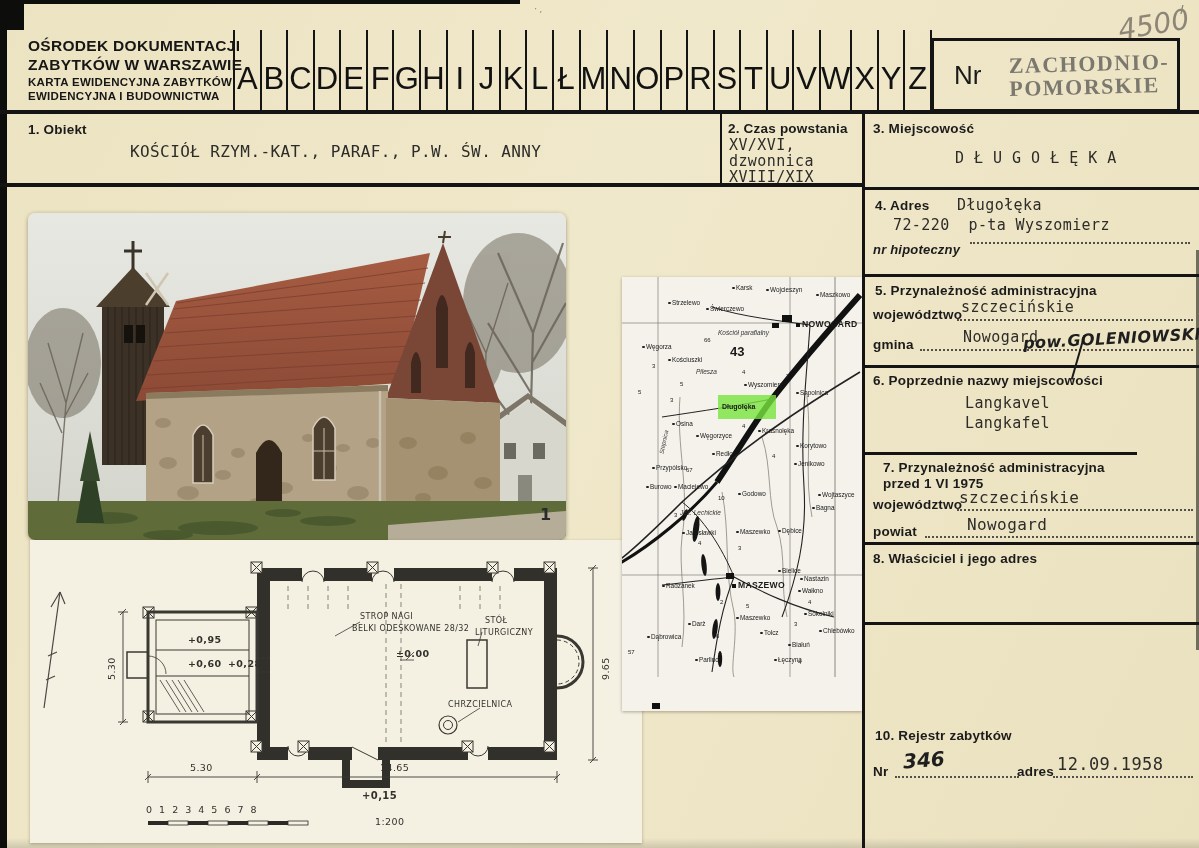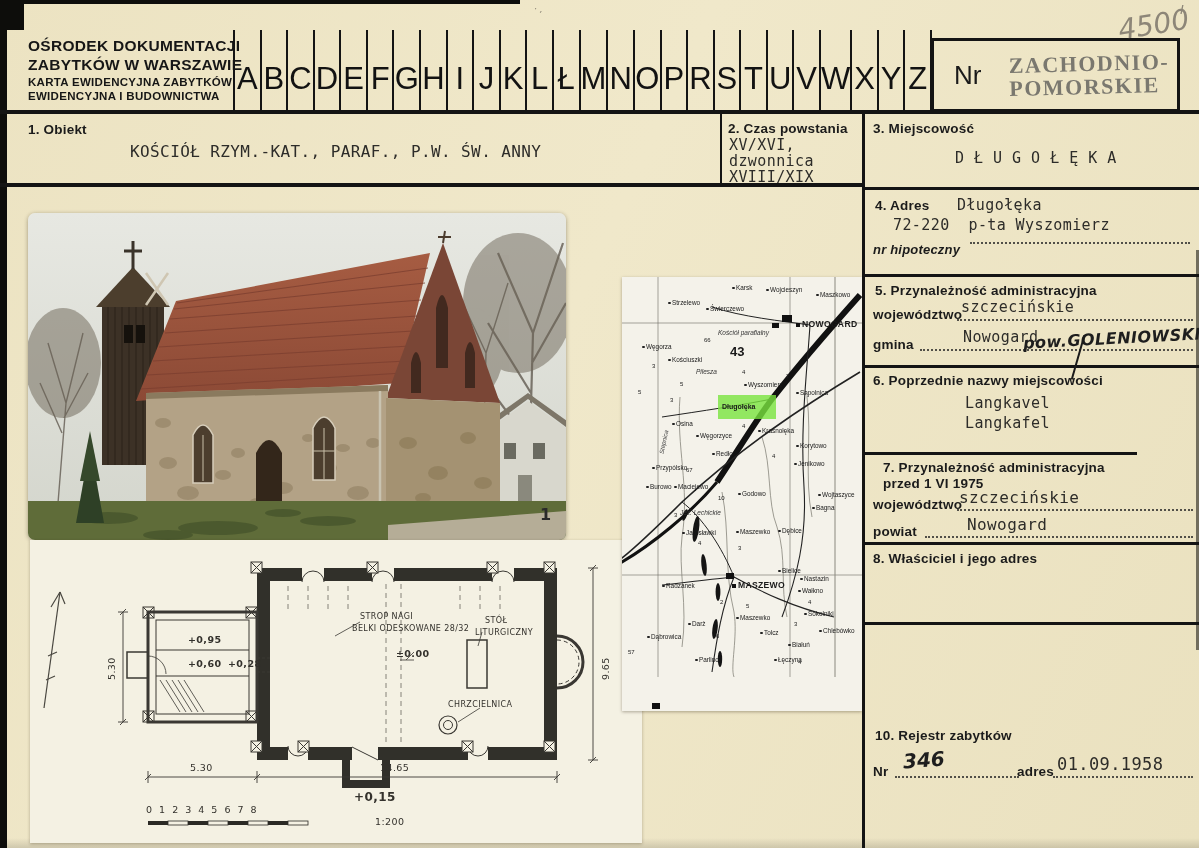--- a/index.html
+++ b/index.html
@@ -227,21 +227,21 @@
     <span class="abs label" style="left:8px;top:6px;">8. Właściciel i jego adres</span>
   </div>
 
 
   <div class="abs field" style="left:865px;top:716px;width:334px;height:132px;">
     <span class="abs label" style="left:10px;top:12px;">10. Rejestr zabytków</span>
     <span class="abs label" style="left:8px;top:48px;">Nr</span>
     <span class="abs hand" style="left:38px;top:32px;font-size:20px;transform:rotate(-4deg);">346</span>
     <span class="abs dotline" style="left:30px;top:60px;width:124px;"></span>
     <span class="abs label" style="left:152px;top:48px;">adres</span>
-    <span class="abs mono" style="left:192px;top:38px;font-size:17px;">01.09.1958</span>
+    <span class="abs mono" style="left:192px;top:38px;font-size:17px;">12.09.1958</span>
     <span class="abs dotline" style="left:188px;top:60px;width:140px;"></span>
   </div>
 
 
   <div id="photo" class="abs">
     <svg width="538" height="327" viewBox="0 0 538 327" xmlns="http://www.w3.org/2000/svg">
       <defs>
         <linearGradient id="sky" x1="0" y1="0" x2="0" y2="1">
           <stop offset="0" stop-color="#e7e8e2"></stop>
             <stop offset="1" stop-color="#d3d5cc"></stop>
@@ -442,21 +442,21 @@
     <span class="plan-label plan-dim rot90" style="left:76px;top:140px;">5.30</span>
     <span class="plan-label plan-lvl" style="left:158px;top:94px;">+0,95</span>
     <span class="plan-label plan-lvl" style="left:158px;top:118px;">+0,60</span>
     <span class="plan-label plan-lvl" style="left:198px;top:118px;">+0,28</span>
     <span class="plan-label" style="left:330px;top:72px;">STROP NAGI</span>
     <span class="plan-label" style="left:322px;top:84px;">BELKI ODESKOWANE 28/32</span>
     <span class="plan-label plan-lvl" style="left:366px;top:108px;">±0.00</span>
     <span class="plan-label" style="left:455px;top:76px;">STÓŁ</span>
     <span class="plan-label" style="left:445px;top:88px;">LITURGICZNY</span>
     <span class="plan-label" style="left:418px;top:160px;">CHRZCIELNICA</span>
-    <span class="plan-label plan-lvl" style="left:324px;top:250px;font-size:12px;">+0,15</span>
+    <span class="plan-label plan-lvl" style="left:332px;top:250px;font-size:10px;">+0,15</span>
     <span class="plan-label plan-dim" style="left:160px;top:222px;">5.30</span>
     <span class="plan-label plan-dim" style="left:350px;top:222px;">14.65</span>
     <span class="plan-label plan-dim rot90" style="left:570px;top:140px;">9.65</span>
     <span class="plan-label plan-dim" style="left:116px;top:264px;letter-spacing:2px;">0   1   2   3   4   5   6   7   8</span>
     <span class="plan-label plan-dim" style="left:345px;top:276px;">1:200</span>
   </div>
 
   <div id="map-paper" class="abs">
     <svg width="240" height="434" viewBox="0 0 240 434" xmlns="http://www.w3.org/2000/svg" style="position:absolute;left:0;top:0;">
 

